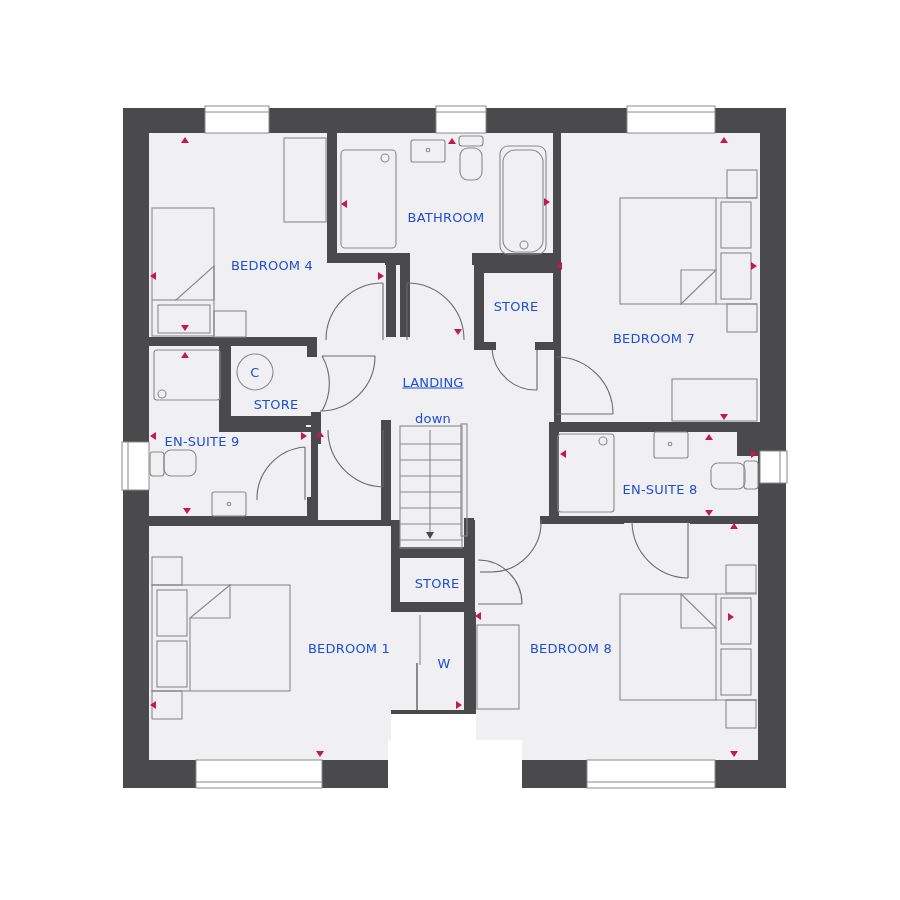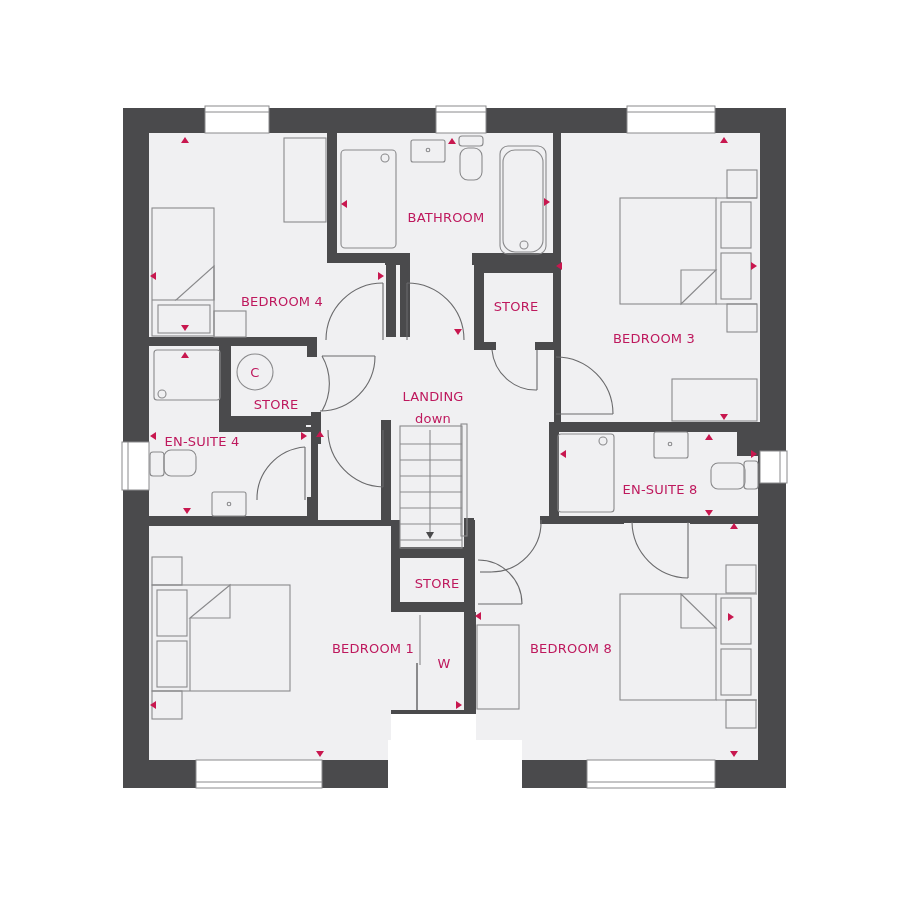--- a/index.html
+++ b/index.html
@@ -1,18 +1,18 @@
 <!DOCTYPE html>
 <html><head>
 <meta charset="utf-8">
 <style>
   html, body { margin:0; padding:0; background:#ffffff; }
   body { width:900px; height:900px; position:relative; overflow:hidden; font-family:"Liberation Sans", sans-serif; }
   #plan { position:absolute; left:0; top:0; width:900px; height:900px; }
-  .label { position:absolute; font-family:"DejaVu Sans", sans-serif; font-size:13px; color:#be185d; letter-spacing:0.2px; white-space:nowrap; transform:translate(-50%,-50%); }
+  .label { position:absolute; font-family:"DejaVu Sans", sans-serif; font-size:13px; color:#1d4ed8; letter-spacing:0.2px; white-space:nowrap; transform:translate(-50%,-50%); }
 </style>
 </head>
 <body>
 
 <svg id="plan" viewBox="0 0 900 900" xmlns="http://www.w3.org/2000/svg">
 
   <g fill="#4a4a4c">
 
     <path d="M123,108 H786 V788 H716 V768 H717 V788 L713,788 H587 V788 H522 V714 H388 V788 H123 Z"></path>
   </g>
@@ -259,26 +259,26 @@
     <polygon points="734,523 738,529 730,529"></polygon>
     <polygon points="475,616 481,612 481,620"></polygon>
     <polygon points="150,705 156,701 156,709"></polygon>
     <polygon points="462,705 456,701 456,709"></polygon>
     <polygon points="320,757 324,751 316,751"></polygon>
     <polygon points="734,757 738,751 730,751"></polygon>
     <polygon points="734,617 728,613 728,621"></polygon>
   </g>
 </svg>
 
-<div class="label" style="left:282px;top:265px;margin-top:36px;">BEDROOM 4</div>
+<div class="label" style="left:272px;top:265px;">BEDROOM 4</div>
 <div class="label" style="left:446px;top:217px;">BATHROOM</div>
 <div class="label" style="left:516px;top:306px;">STORE</div>
-<div class="label" style="left:654px;top:338px;">BEDROOM 3</div>
-<div class="label" style="left:433px;top:396px;">LANDING</div>
+<div class="label" style="left:654px;top:338px;">BEDROOM 7</div>
+<div class="label" style="left:433px;top:382px;text-decoration:underline;">LANDING</div>
 <div class="label" style="left:433px;top:418px;">down</div>
 <div class="label" style="left:255px;top:372px;">C</div>
 <div class="label" style="left:276px;top:404px;">STORE</div>
-<div class="label" style="left:202px;top:441px;">EN-SUITE 4</div>
+<div class="label" style="left:202px;top:441px;">EN-SUITE 9</div>
 <div class="label" style="left:660px;top:489px;">EN-SUITE 8</div>
 <div class="label" style="left:437px;top:583px;">STORE</div>
-<div class="label" style="left:349px;top:648px;margin-left:24px;">BEDROOM 1</div>
+<div class="label" style="left:349px;top:648px;">BEDROOM 1</div>
 <div class="label" style="left:444px;top:663px;">W</div>
 <div class="label" style="left:571px;top:648px;">BEDROOM 8</div>
 
 </body></html>

